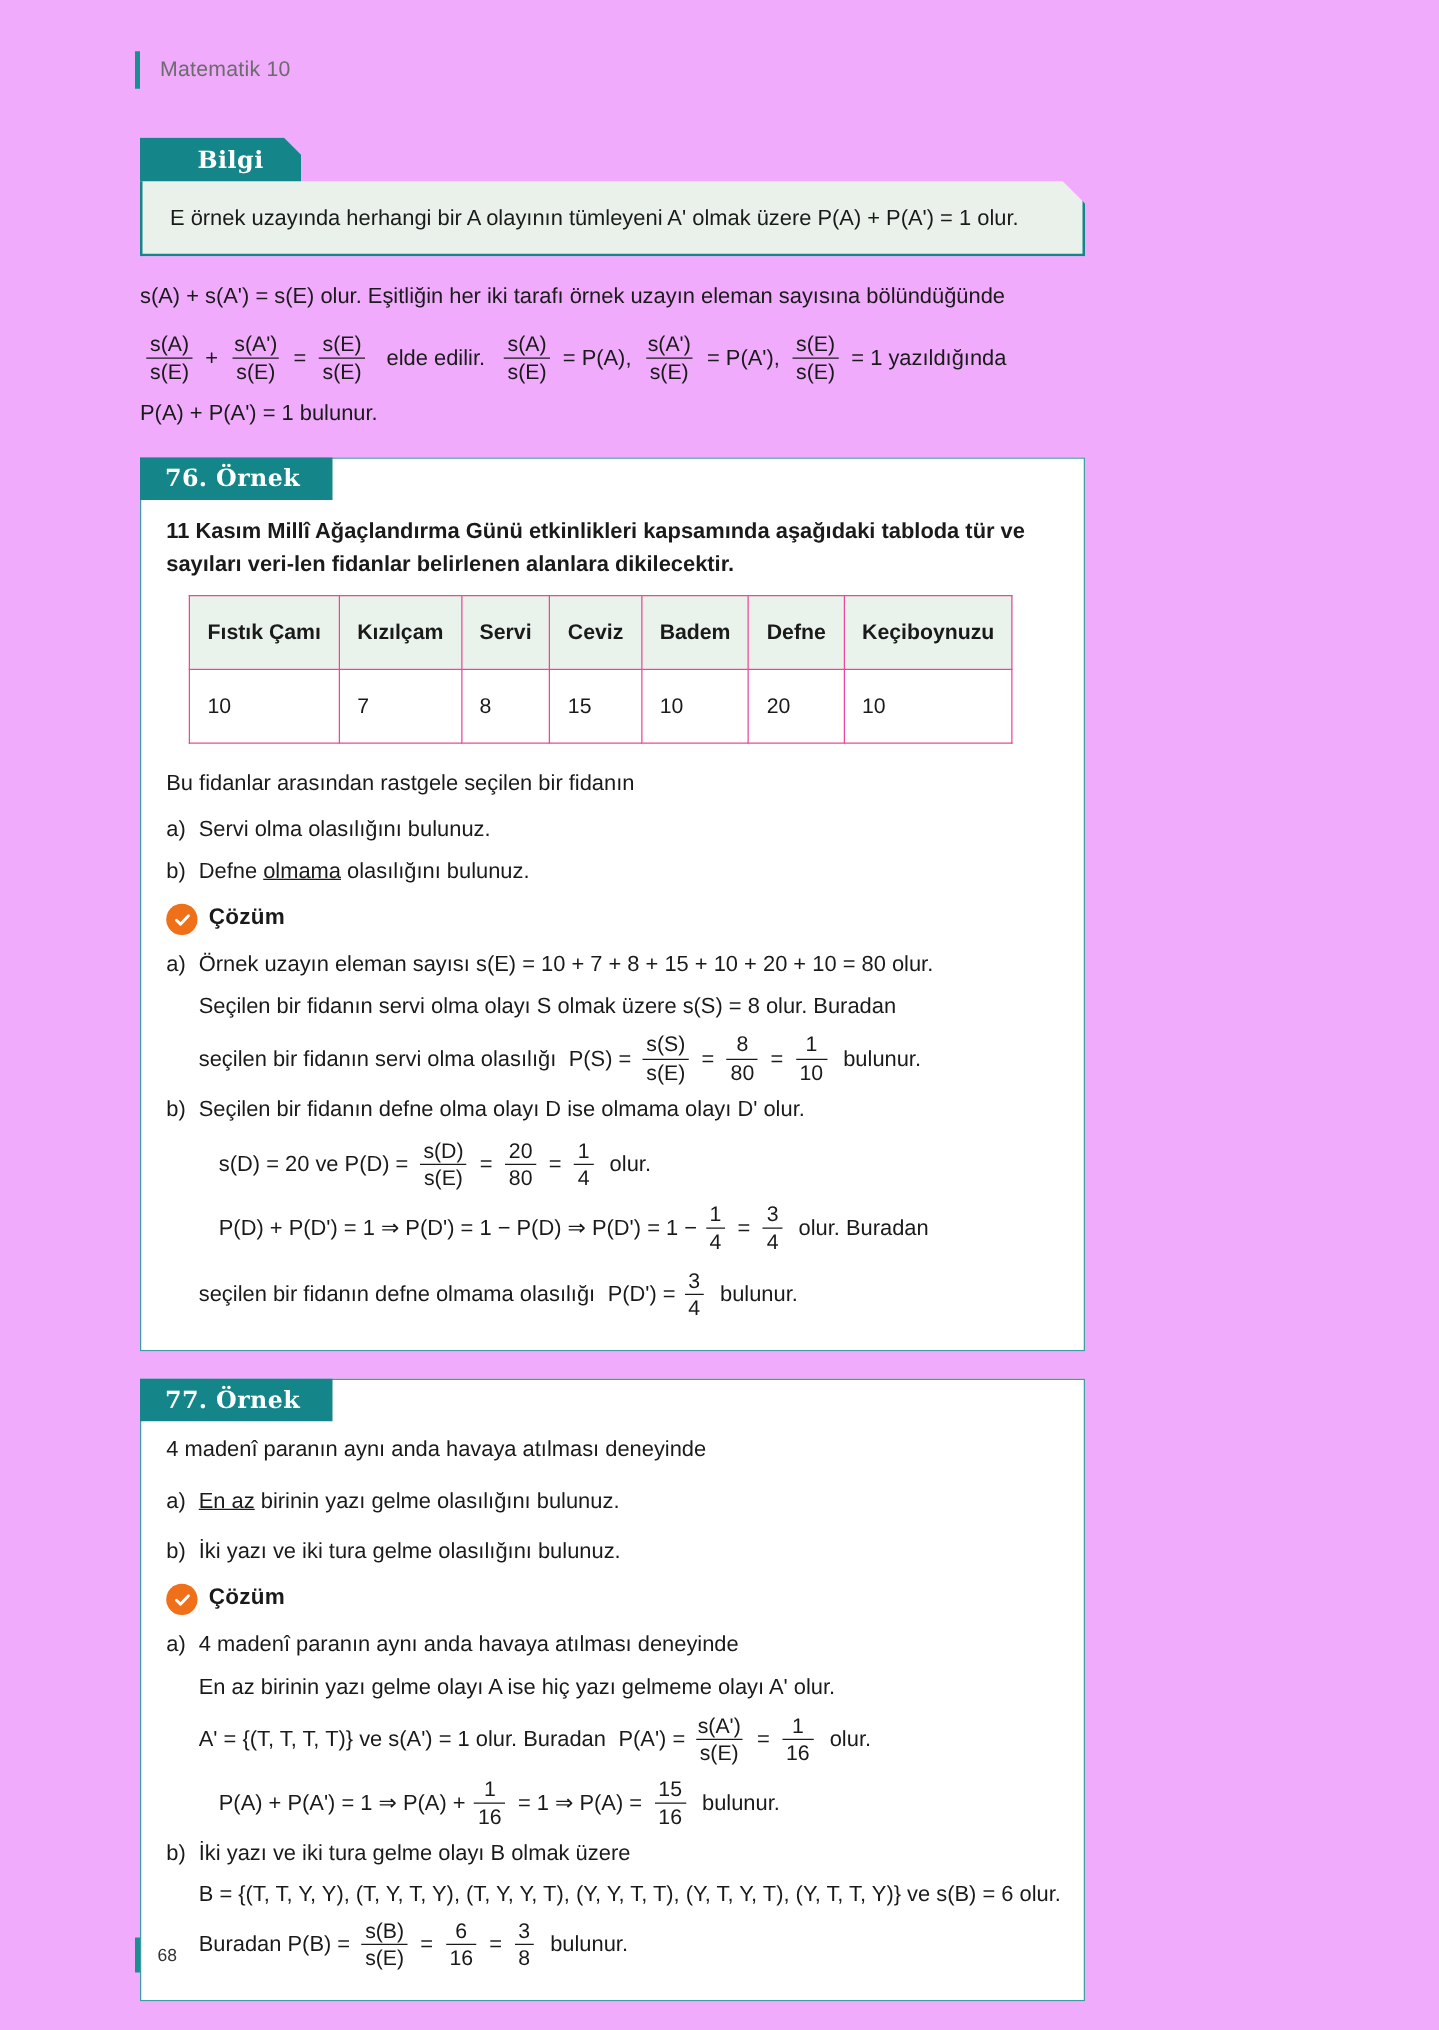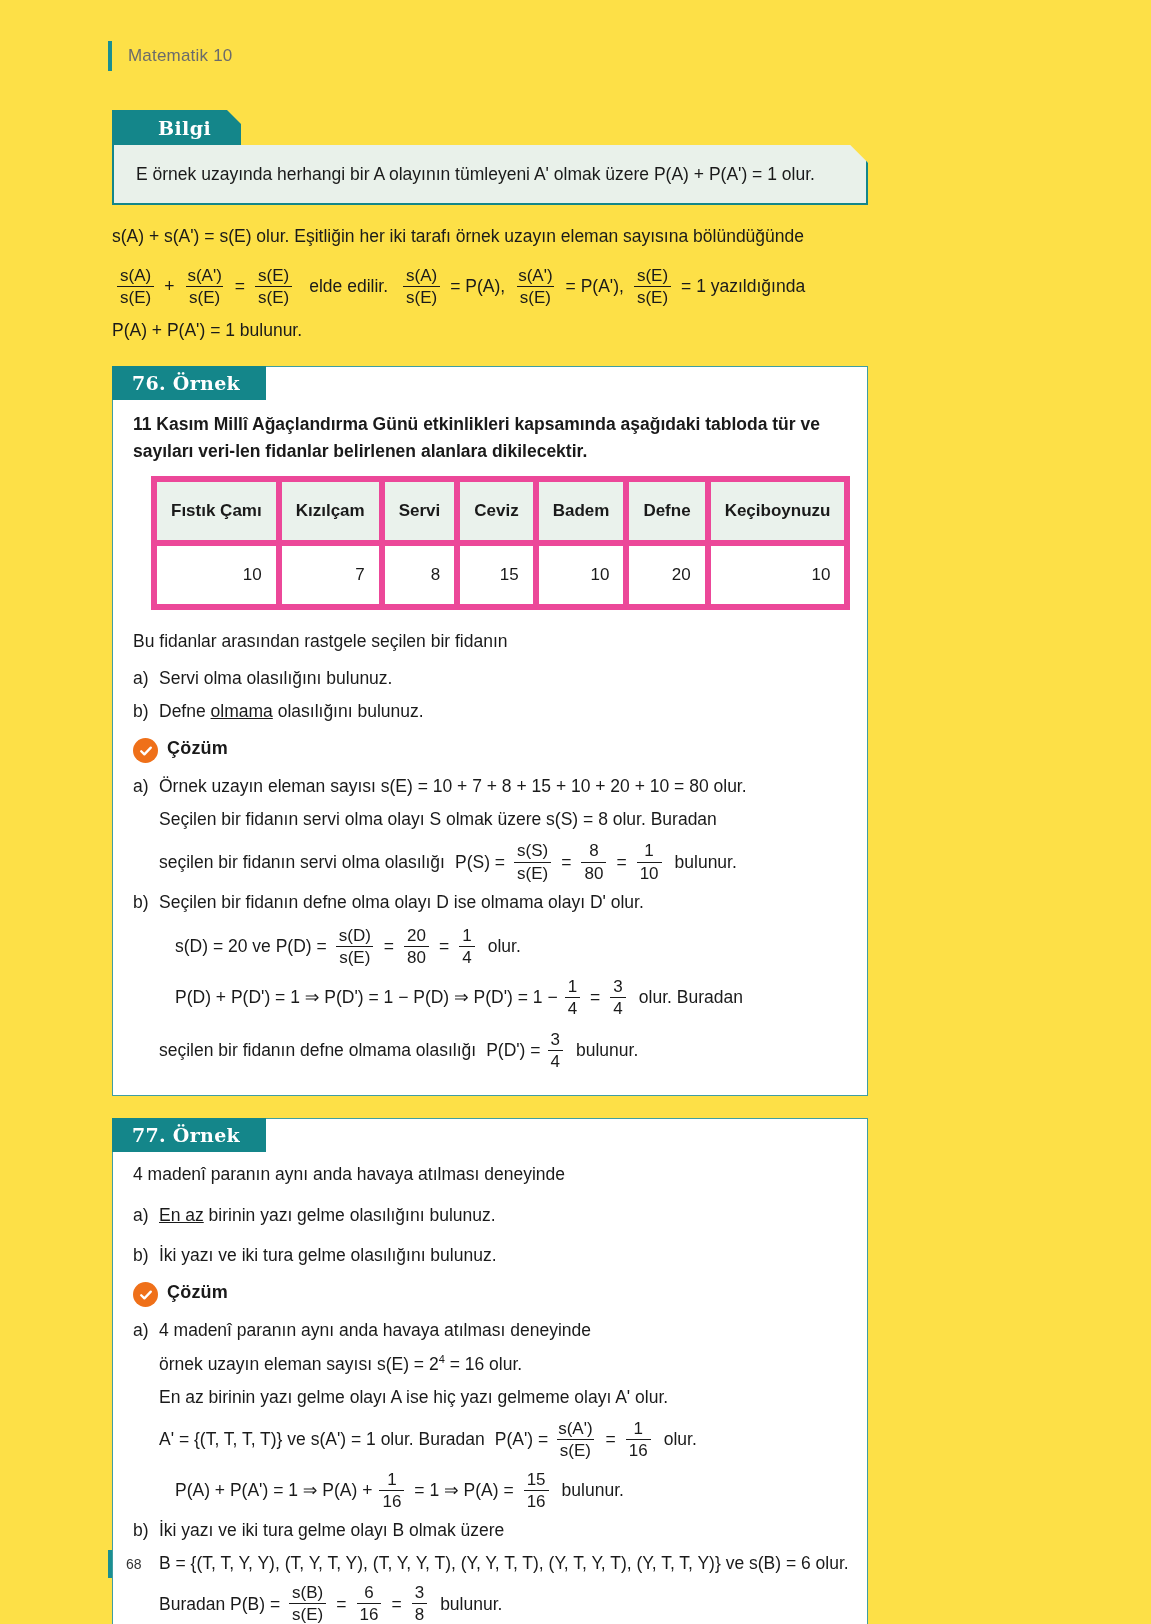--- a/index.html
+++ b/index.html
@@ -8,21 +8,21 @@
     background: #ffffff;
   }
   body {
     font-family: "Liberation Sans", sans-serif;
     color: #1a1a1a;
   }
   .page {
     position: relative;
     width: 1151px;
     height: 1624px;
-    background: #fde047;
+    background: #f0abfc;
     box-sizing: border-box;
     overflow: hidden;
   }
 
   
   .header {
     position: absolute;
     left: 108px;
     top: 40px;
     display: flex;
@@ -127,22 +127,22 @@
   }
   .ornek-inner { padding: 0 20px 0 20px; }
 
   
   table.fidan {
     border-collapse: collapse;
     margin: 10px 0 6px 18px;
     font-size: 16.5px;
   }
   table.fidan th, table.fidan td {
-    border: 6px solid #ec4899;
-    text-align: right;
+    border: 1px solid #ec4899;
+    text-align: left;
     padding: 19px 14px;
     white-space: nowrap;
   }
   table.fidan th {
     background: #eaf2ec;
     font-weight: bold;
     font-size: 17px;
   }
   table.fidan td { font-size: 17px; background: #ffffff; }
 
@@ -407,21 +407,20 @@
               <path d="M3.2 8.2 L6.4 11.4 L12.8 4.6" fill="none" stroke="#ffffff" stroke-width="2.3" stroke-linecap="round" stroke-linejoin="round"></path>
             </svg>
           </span>
           <span class="lab">Çözüm</span>
         </div>
 
         <div class="srow">
           <span class="lbl">a)</span>
           <span class="body">
             <div class="para tight" style="margin:0 0 6px 0;">4 madenî paranın aynı anda havaya atılması deneyinde</div>
-            <div class="para tight" style="margin:0 0 6px 0;"><span>örnek uzayın eleman sayısı s(E) = 2</span><sup class="pw">4</sup><span> = 16 olur.</span></div>
             <div class="para tight" style="margin:0 0 8px 0;">En az birinin yazı gelme olayı A ise hiç yazı gelmeme olayı A' olur.</div>
 
             <div class="mline">
               <span style="margin-right:10px;">A' = {(T, T, T, T)} ve s(A') = 1 olur. Buradan</span>
               <span style="margin-right:2px;">P(A') =</span>
               <span class="frac">
                 <span class="num">s(A')</span>
                 <span class="den">s(E)</span>
               </span>
               <span class="op">=</span>

